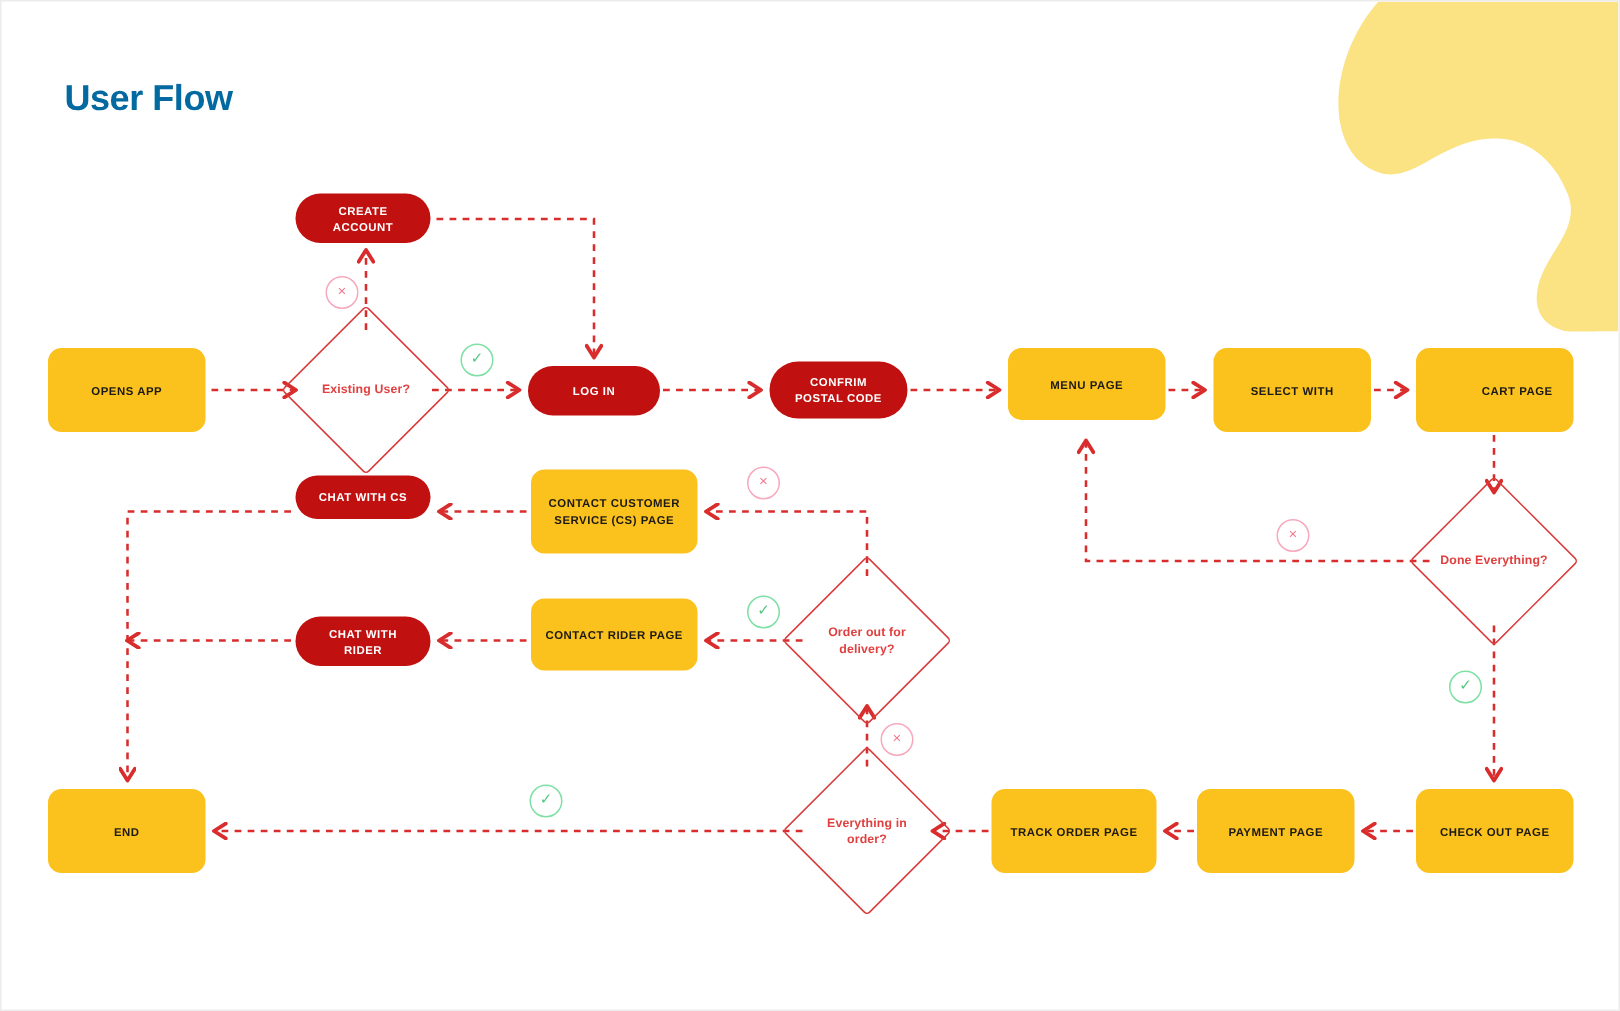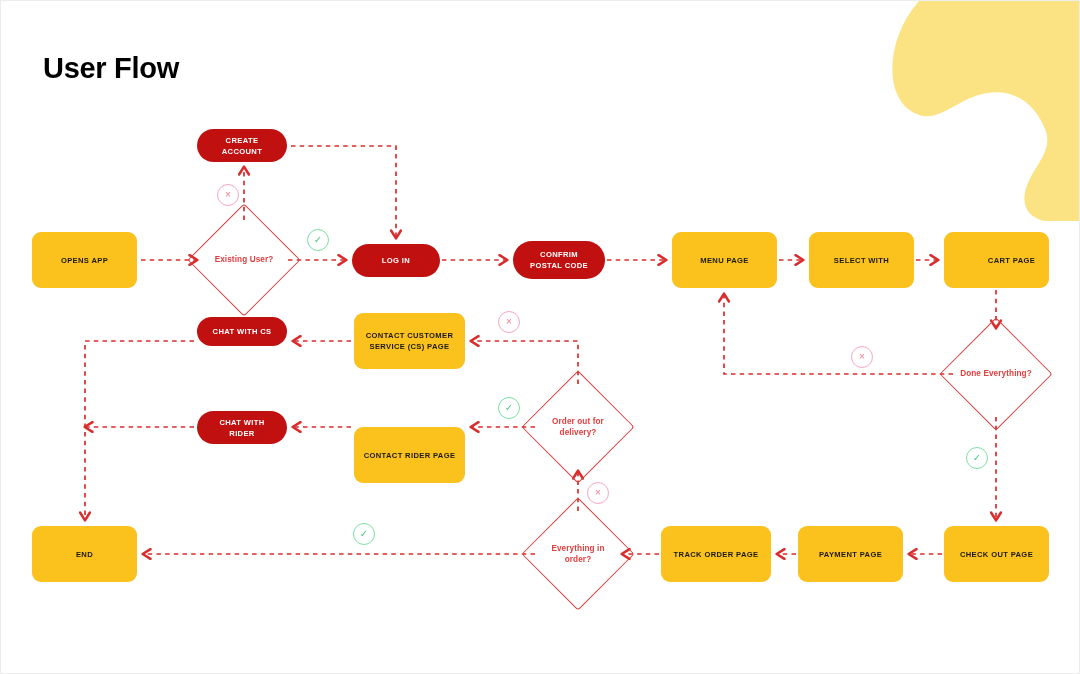--- a/index.html
+++ b/index.html
@@ -13,22 +13,22 @@
     background:#ffffff;
     border:1px solid #ececec;
     box-sizing:border-box;
     overflow:hidden;
   }
   #blob{position:absolute;top:0;right:0;width:200px;height:220px;pointer-events:none;}
   #wires{position:absolute;left:0;top:0;width:1080px;height:674px;pointer-events:none;}
 
   #title{
     position:absolute;left:42px;top:51px;
-    font-size:29px;font-weight:bold;letter-spacing:-0.3px;
-    color:#000000;white-space:nowrap;
+    font-size:24px;font-weight:bold;letter-spacing:-0.3px;
+    color:#0369a1;white-space:nowrap;
   }
 
   .node{position:absolute;display:flex;align-items:center;justify-content:center;text-align:center;box-sizing:border-box;}
 
   .box{
     background:#FBC11C;border-radius:9px;color:#1c1a17;
     font-size:7.6px;font-weight:bold;letter-spacing:0.35px;line-height:1.45;
     padding:2px 6px;
   }
   .pill{
@@ -111,21 +111,21 @@
         <span style="white-space: pre-line;">CREATE
 ACCOUNT</span>
       </div>
       <div class="node pill" style="left: 351px; top: 243px; width: 88px; height: 33px;">
         <span style="white-space: pre-line;">LOG IN</span>
       </div>
       <div class="node pill" style="left: 512px; top: 240px; width: 92px; height: 38px;">
         <span style="white-space: pre-line;">CONFRIM
 POSTAL CODE</span>
       </div>
-      <div class="node box" style="left: 671px; top: 231px; width: 105px; height: 56px;">
+      <div class="node box" style="left: 671px; top: 231px; width: 105px; height: 48px;">
         <span style="white-space: pre-line;">MENU PAGE</span>
       </div>
       <div class="node box" style="left: 808px; top: 231px; width: 105px; height: 56px;">
         <span style="white-space: pre-line;">SELECT WITH</span>
       </div>
       <div class="node box" style="left: 943px; top: 231px; width: 105px; height: 56px; padding-left: 36px;">
         <span style="white-space: pre-line;">CART PAGE</span>
       </div>
       <div class="node diamond" style="left: 955px; top: 333px; width: 80px; height: 80px;">
         <div class="dshape"></div>
@@ -143,21 +143,21 @@
       <div class="node diamond" style="left: 537px; top: 513px; width: 80px; height: 80px;">
         <div class="dshape"></div>
         <div class="dlabel">Everything in
 order?</div>
       </div>
       <div class="node diamond" style="left: 537px; top: 386px; width: 80px; height: 80px;">
         <div class="dshape"></div>
         <div class="dlabel">Order out for
 delivery?</div>
       </div>
-      <div class="node box" style="left: 353px; top: 398px; width: 111px; height: 56px; margin-top: 28px;">
+      <div class="node box" style="left: 353px; top: 398px; width: 111px; height: 48px;">
         <span style="white-space: pre-line;">CONTACT RIDER PAGE</span>
       </div>
       <div class="node box" style="left: 353px; top: 312px; width: 111px; height: 56px;">
         <span style="white-space: pre-line;">CONTACT CUSTOMER
 SERVICE (CS) PAGE</span>
       </div>
       <div class="node pill" style="left: 196px; top: 316px; width: 90px; height: 29px;">
         <span style="white-space: pre-line;">CHAT WITH CS</span>
       </div>
       <div class="node pill" style="left: 196px; top: 410px; width: 90px; height: 33px;">

